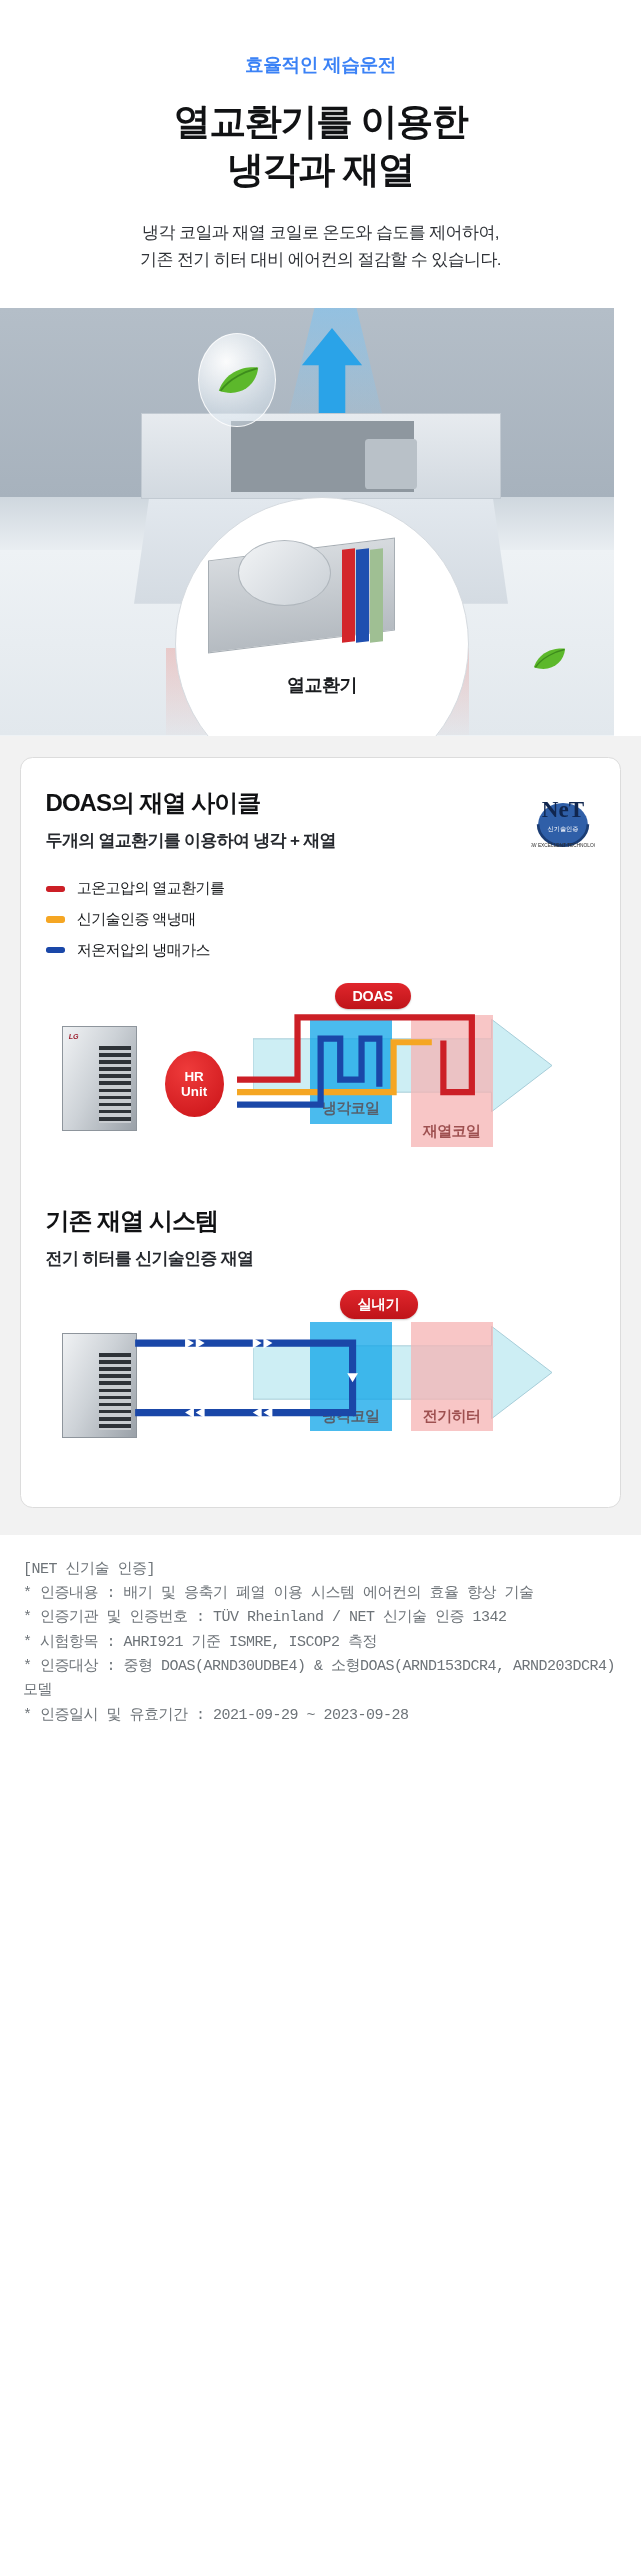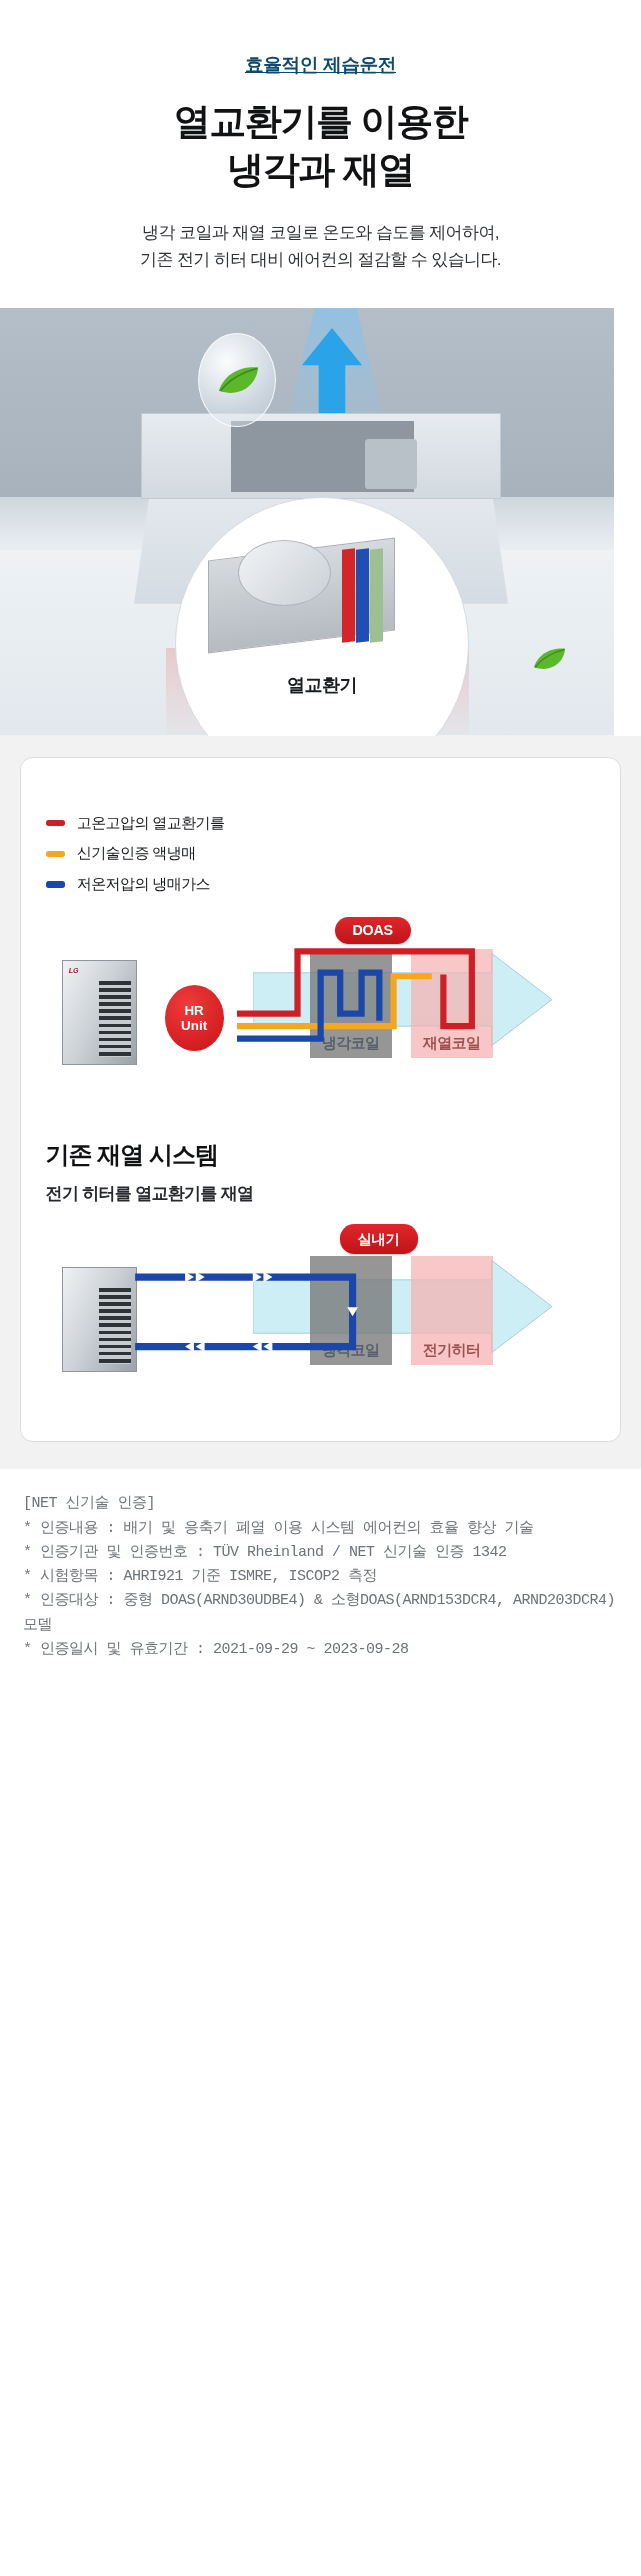--- a/index.html
+++ b/index.html
@@ -6,22 +6,22 @@
   html, body {
     width: 641px;
     background: #ffffff;
     font-family: "Liberation Sans", "DejaVu Sans", sans-serif;
   }
   body { width: 641px; height: 2576px; overflow: hidden; position: relative; }
 
   
   .hero-text { padding: 52px 36px 0; text-align: center; }
   .eyebrow {
-    font-size: 18.7px; font-weight: 700; color: #0c4a6e;
-    letter-spacing: -0.4px; margin-bottom: 19.6px; text-decoration: underline;
+    font-size: 18.7px; font-weight: 700; color: #3b82f6;
+    letter-spacing: -0.4px; margin-bottom: 19.6px;
   }
   .headline {
     font-size: 37px; font-weight: 700; color: #111214;
     line-height: 1.30; letter-spacing: -1.4px;
   }
   .lede {
     margin-top: 25px; font-size: 17px; color: #2f3237;
     line-height: 1.62; letter-spacing: -0.6px;
   }
 
@@ -144,21 +144,21 @@
   .badge-pill {
     position: absolute; z-index: 6; padding: 5.3px 18px; border-radius: 14.3px;
     background: linear-gradient(180deg,#e0262c 0%,#bf1419 100%);
     color: #fff; font-size: 14.3px; font-weight: 700; letter-spacing: -0.3px;
     box-shadow: 0 0.9px 1.8px rgba(0,0,0,.22);
   }
   .airflow {
     position: absolute; left: 223px; top: 32px; width: 299px; height: 93px;
   }
   .coil-box { position: absolute; z-index: 3; }
-  .coil-cool { background: #737373; opacity: .75; }
+  .coil-cool { background: #0ea5e9; opacity: .75; }
   .coil-heat { background: #f6b4b4; opacity: .75; }
   .coil-cap {
     position: absolute; bottom: 5.3px; left: 0; right: 0; text-align: center;
     font-size: 15px; font-weight: 600; letter-spacing: -0.6px;
   }
   .cap-cool { color: #1f2a3a; }
   .cap-heat { color: #7e1616; }
   .outdoor {
     position: absolute; z-index: 4;
     background: linear-gradient(115deg,#f0f2f4 0%,#cdd2d7 46%,#9aa1a8 100%);
@@ -257,20 +257,35 @@
       <div class="hx-fin hx-blue"></div>
       <div class="hx-fin hx-grn"></div>
     </div>
     <div class="hx-label">열교환기</div>
   </div>
 </div>
 
 <div class="card-wrap">
   <div class="card">
 
+    <div class="card-head">
+      <div>
+        <div class="card-title">DOAS의 재열 사이클</div>
+        <div class="card-sub">두개의 열교환기를 이용하여 냉각 + 재열</div>
+      </div>
+      <div class="net-badge">
+        <svg viewBox="0 0 72 72" width="64" height="64">
+          <ellipse cx="36" cy="42" rx="28" ry="24" fill="#2f5fa8"></ellipse>
+          <path d="M8 42 A28 24 0 0 0 64 42" fill="none" stroke="#1b3d74" stroke-width="3"></path>
+          <text x="36" y="34" font-family="Liberation Serif, serif" font-size="26" font-weight="700" fill="#10264f" text-anchor="middle">NeT</text>
+          <text x="36" y="50" font-family="Liberation Sans, sans-serif" font-size="7" fill="#ffffff" text-anchor="middle">신기술인증</text>
+          <text x="36" y="68" font-family="Liberation Sans, sans-serif" font-size="5.4" fill="#2b2b2b" text-anchor="middle">NEW EXCELLENT TECHNOLOGY</text>
+        </svg>
+      </div>
+    </div>
 
     <div class="legend">
       <div class="legend-row">
         <span class="legend-swatch" style="background:#cc1f26"></span>
         <span class="legend-label">고온고압의 열교환기를</span>
       </div>
       <div class="legend-row">
         <span class="legend-swatch" style="background:#f5a623"></span>
         <span class="legend-label">신기술인증 액냉매</span>
       </div>
@@ -283,21 +298,21 @@
     <div class="diagram" style="height:192px">
       <div class="badge-pill" style="left:289px; top:0px">DOAS</div>
 
       <svg class="airflow" viewBox="0 0 336 104" style="left:207px; top:36px">
         <polygon points="0,22 268,22 268,0 336,52 268,104 268,82 0,82" fill="#cdeef4" stroke="#9fc8d4" stroke-width="1"></polygon>
       </svg>
 
       <div class="coil-box coil-cool" style="left:264px; top:32px; width:82px; height:109px">
         <div class="coil-cap cap-cool">냉각코일</div>
       </div>
-      <div class="coil-box coil-heat" style="left:365px; top:32px; width:82px; height:109px">
+      <div class="coil-box coil-heat" style="left:365px; top:32px; width:82px; height:132px">
         <div class="coil-cap cap-heat">재열코일</div>
       </div>
 
       <svg class="pipe" viewBox="0 0 380 140" style="left:159px; top:27px; width:338px; height:125px">
 
         <path d="M36 78 L104 78 L104 8 L300 8 L300 92 L268 92 L268 34" fill="none" stroke="#cc1f26" stroke-width="7" stroke-linejoin="miter"></path>
 
         <path d="M36 92 L212 92 L212 36 L255 36" fill="none" stroke="#f5a623" stroke-width="7" fill-opacity="0"></path>
 
         <path d="M36 106 L130 106 L130 32 L152 32 L152 78 L176 78 L176 32 L196 32 L196 86" fill="none" stroke="#1a47a8" stroke-width="7"></path>
@@ -307,21 +322,21 @@
         <div class="odu-lg">LG</div>
         <div class="odu-grille"></div>
       </div>
 
       <div class="hr-unit" style="left:119px; top:68px">
         <span><span>HR</span><br><span>Unit</span></span>
       </div>
     </div>
 
     <div class="sec2-title">기존 재열 시스템</div>
-    <div class="sec2-sub">전기 히터를 열교환기를 재열</div>
+    <div class="sec2-sub">전기 히터를 신기술인증 재열</div>
 
     <div class="diagram" style="height:187px; margin-top:19.6px">
       <div class="badge-pill" style="left:294px; top:0px">실내기</div>
 
       <svg class="airflow" viewBox="0 0 336 104" style="left:207px; top:36px">
         <polygon points="0,22 268,22 268,0 336,52 268,104 268,82 0,82" fill="#cdeef4" stroke="#9fc8d4" stroke-width="1"></polygon>
       </svg>
 
       <div class="coil-box coil-cool" style="left:264px; top:32px; width:82px; height:109px">
         <div class="coil-cap cap-cool">냉각코일</div>

